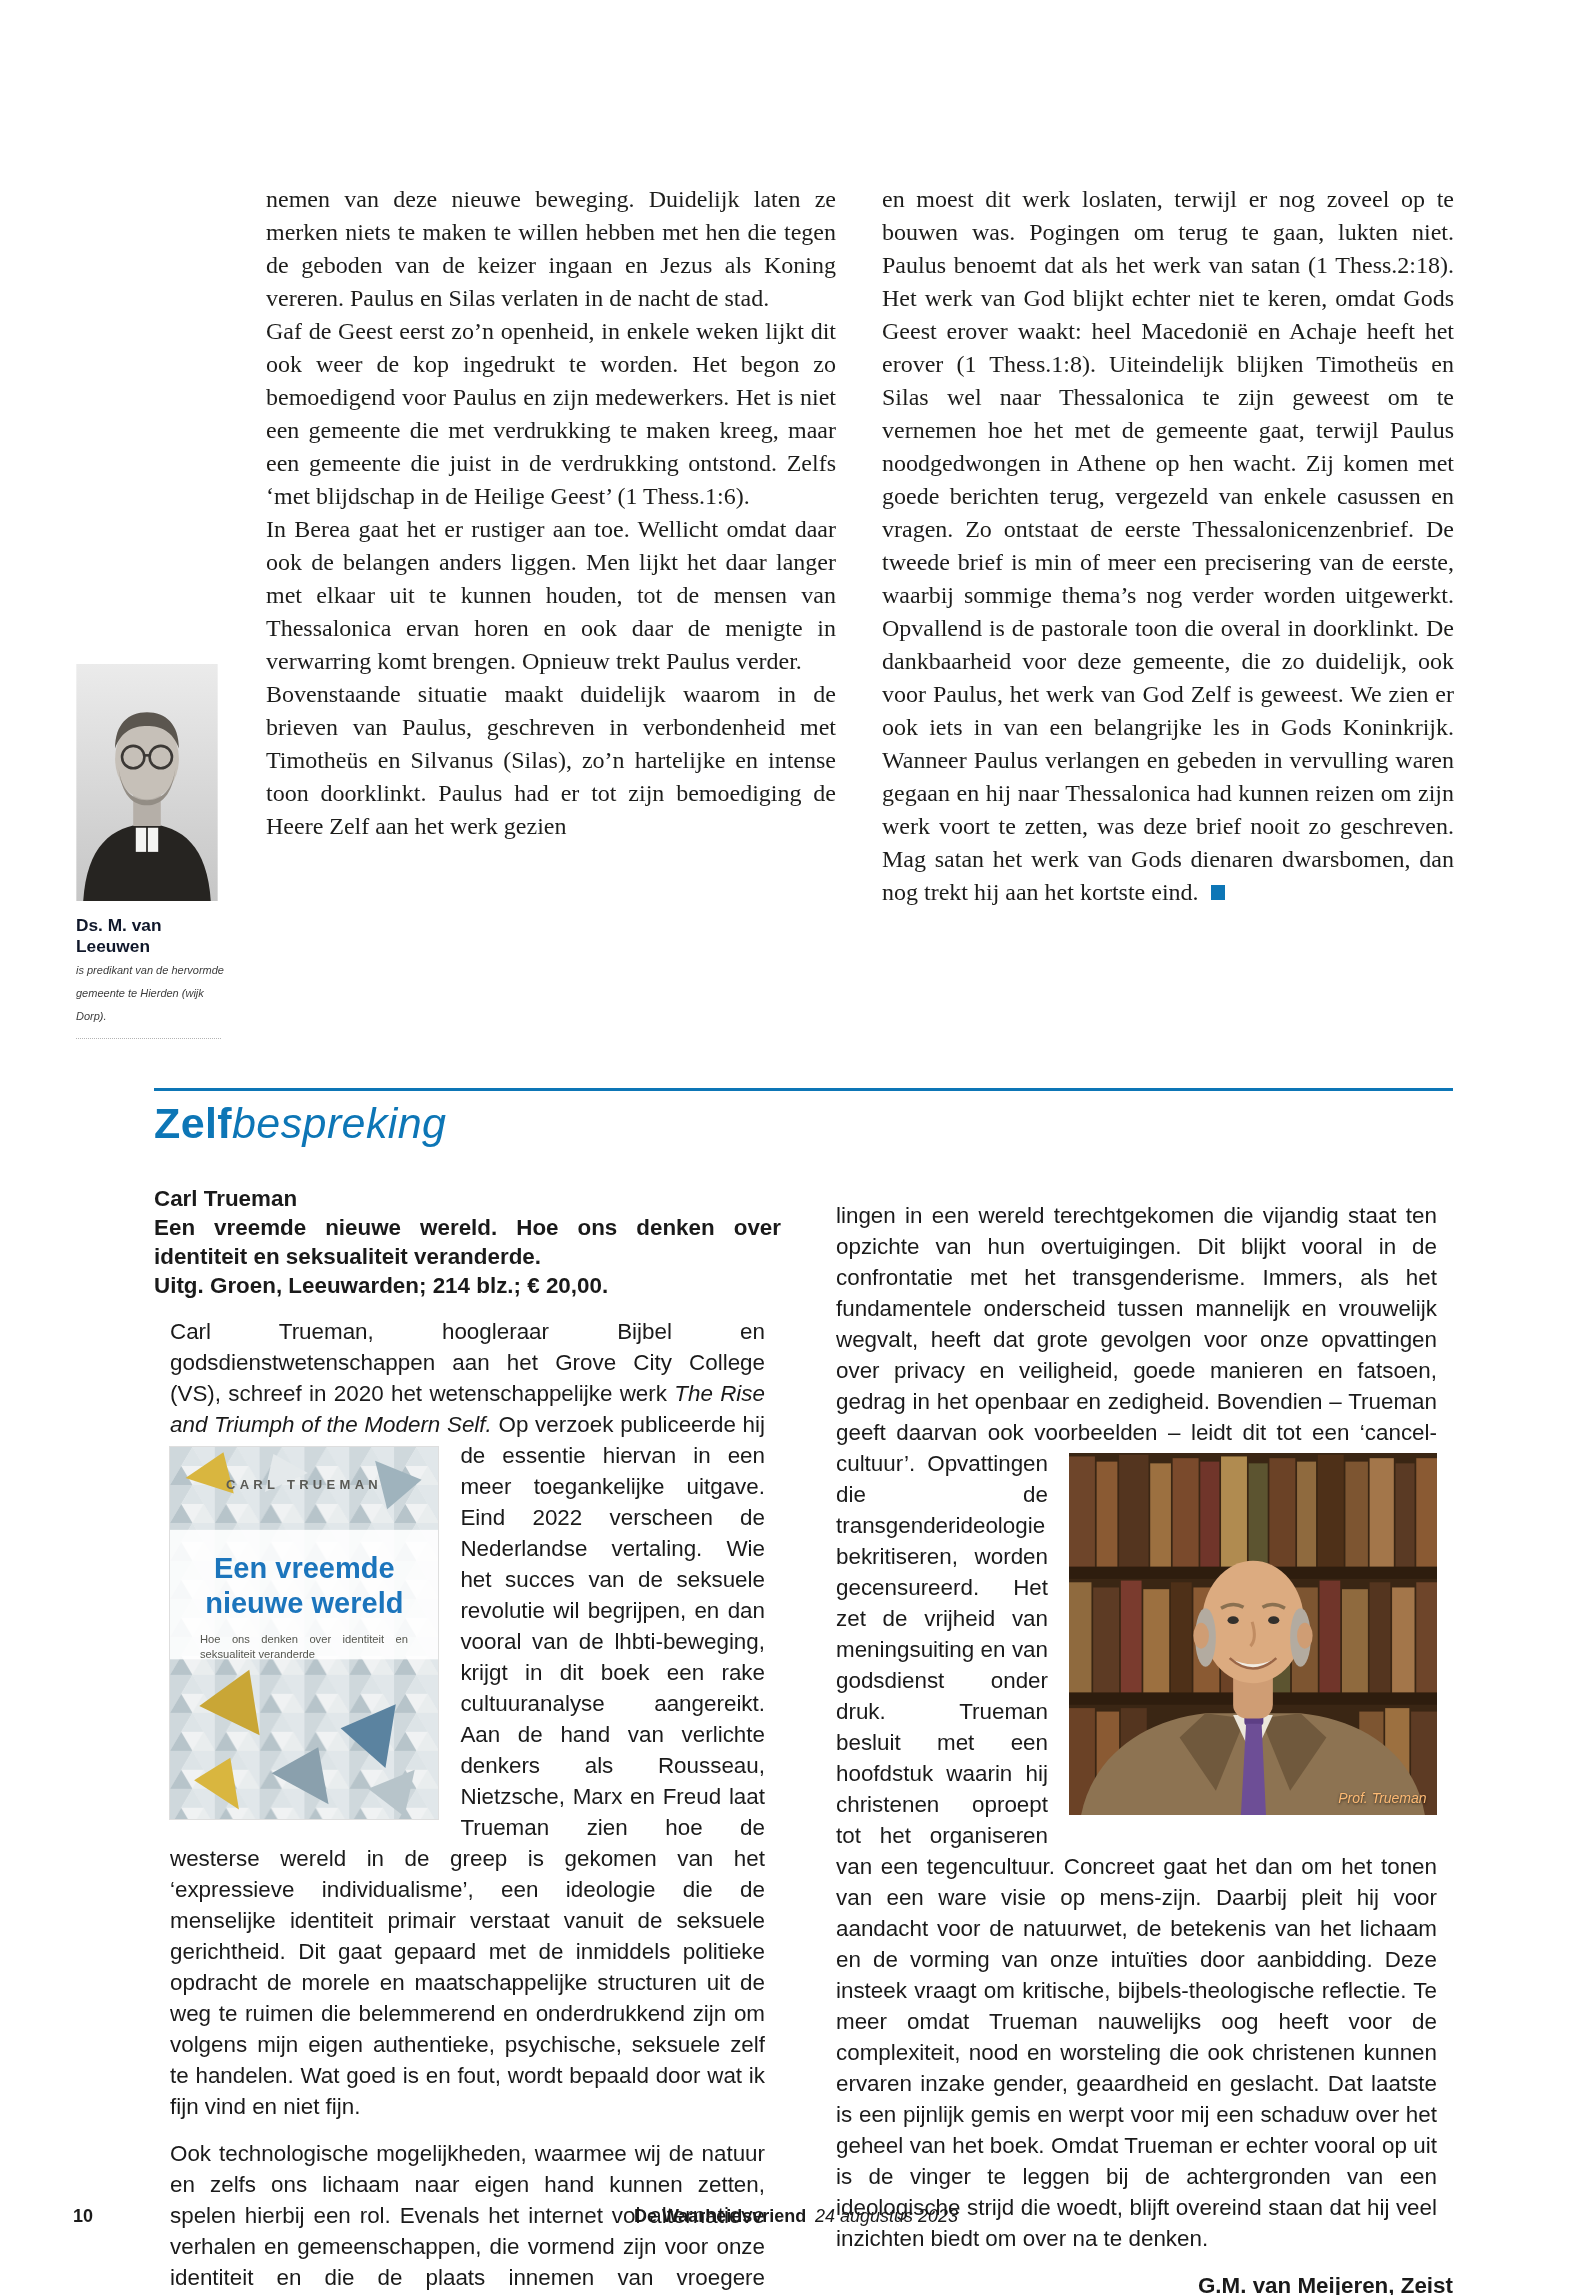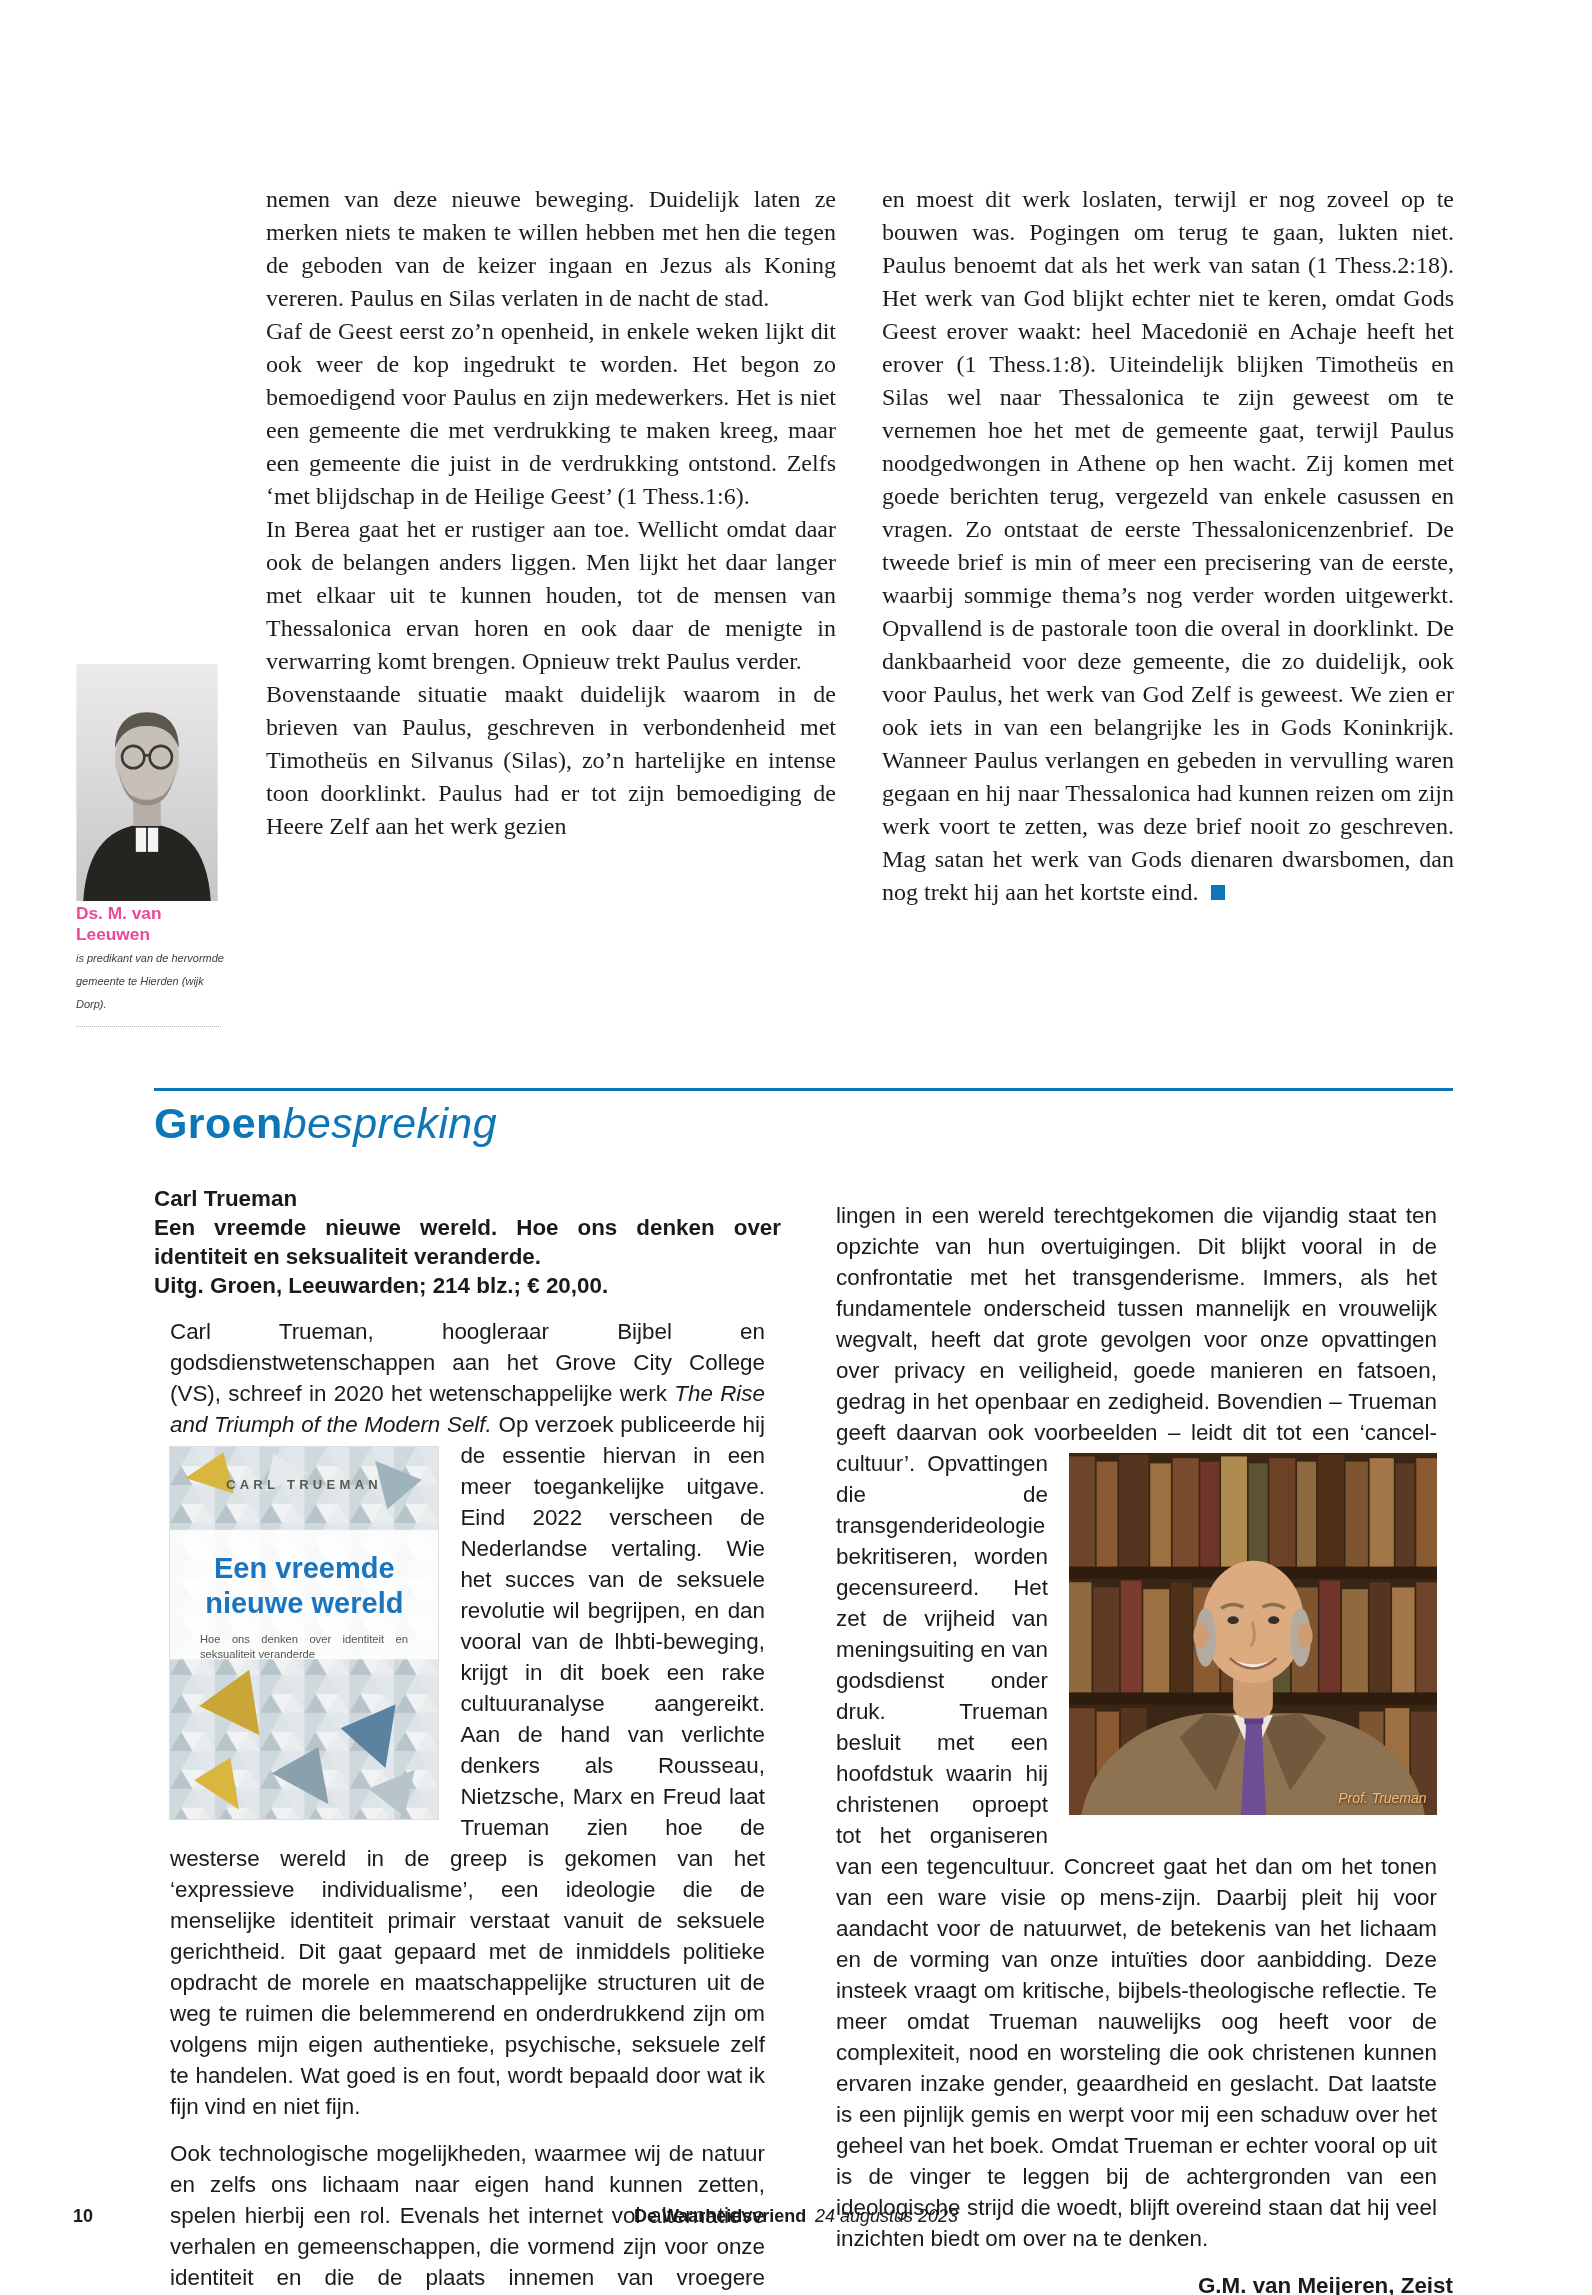--- a/index.html
+++ b/index.html
@@ -26,21 +26,21 @@
   }
   .end-marker {
     display:inline-block; width:14.7px; height:14.7px; background:var(--accent);
     margin-left:12px; vertical-align:baseline;
   }
 
   
   .author-box { position:absolute; left:76px; top:664px; width:148px; }
   .author-photo { width:142px; height:237px; overflow:hidden; }
   .author-photo svg { display:block; }
-  .author-name { font-weight:bold; font-size:17.3px; margin-top:2px; color:#ec4899; }
+  .author-name { font-weight:bold; font-size:17.3px; margin-top:14px; color:#0f172a; }
   .author-bio  { font-style:italic; font-size:11px; line-height:23px; color:#3c3c3c; margin-top:1.7px; }
   .author-sep  { border-top:1.7px dotted #b3b3b3; margin-top:10.4px; width:145px; }
 
   
   .section-rule { position:absolute; left:154px; top:1088px; width:1299px; height:2.6px; background:var(--accent); }
   .section-title {
     position:absolute; left:154px; top:1099px; margin:0;
     font-size:43px; color:var(--accent); font-weight:normal; letter-spacing:0.4px;
   }
   .st-bold { font-weight:bold; }
@@ -134,21 +134,21 @@
         <circle cx="98" cy="108" r="13" fill="none" stroke="#3b3835" stroke-width="3"></circle>
         <line x1="79" y1="106" x2="85" y2="106" stroke="#3b3835" stroke-width="3"></line>
       </svg>
     </div>
     <div class="author-name">Ds. M. van Leeuwen</div>
     <div class="author-bio">is predikant van de hervormde gemeente te Hierden (wijk Dorp).</div>
     <div class="author-sep"></div>
   </aside>
 
   <div class="section-rule"></div>
-  <h2 class="section-title"><span class="st-bold">Groen</span><span class="st-italic">bespreking</span></h2>
+  <h2 class="section-title"><span class="st-bold">Zelf</span><span class="st-italic">bespreking</span></h2>
 
   <section class="review-col review-col-left">
     <div class="review-head">
       <div>Carl Trueman</div>
       <div>Een vreemde nieuwe wereld. Hoe ons denken over identiteit en seksualiteit veranderde.</div>
       <div>Uitg. Groen, Leeuwarden; 214 blz.; € 20,00.</div>
     </div>
     <p class="review-p"><span>Carl Trueman, hoogleraar Bijbel en godsdienstwetenschappen aan het Grove City College (VS), schreef in 2020 het wetenschappelijke werk </span><em>The Rise and Triumph of the Modern Self.</em><span> Op verzoek publiceerde </span><span class="cover-float">
           <svg class="cover-bg" viewBox="0 0 311 431" width="268" height="372" preserveAspectRatio="none" aria-hidden="true">
         <defs>

